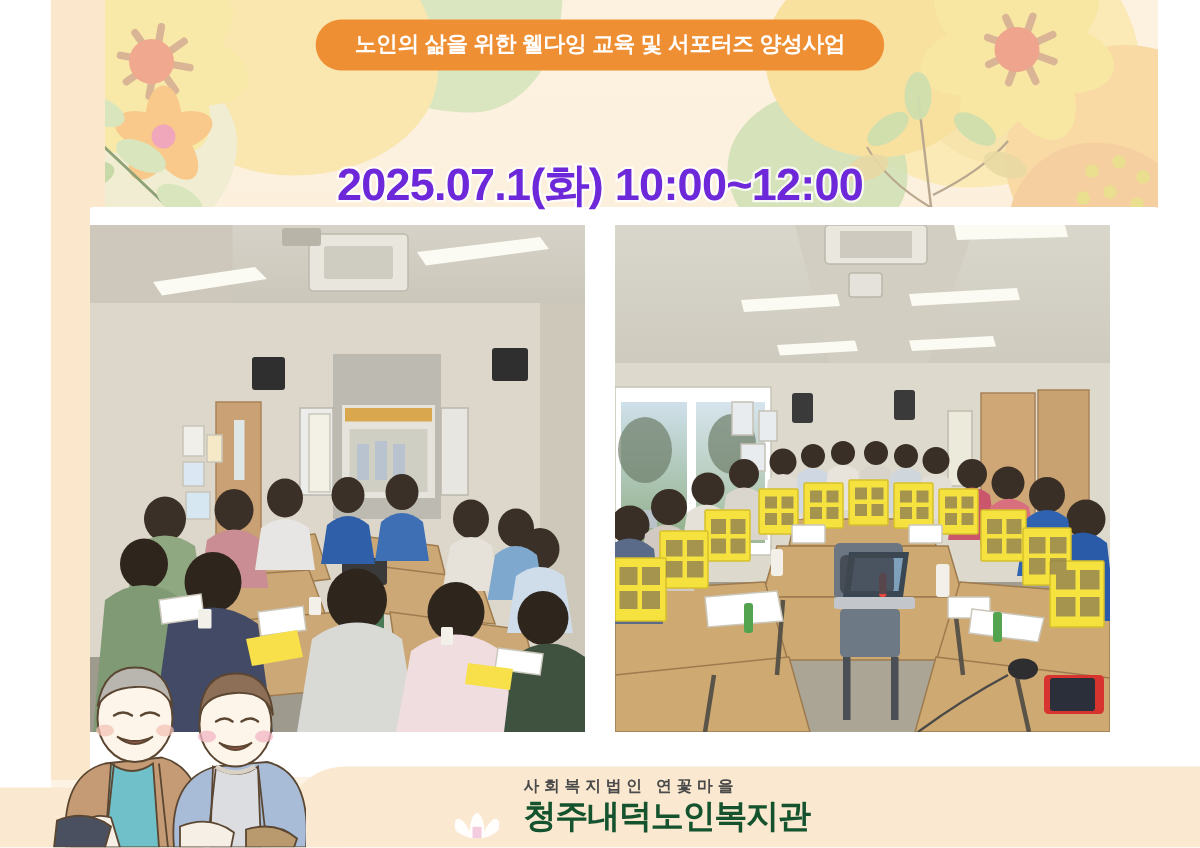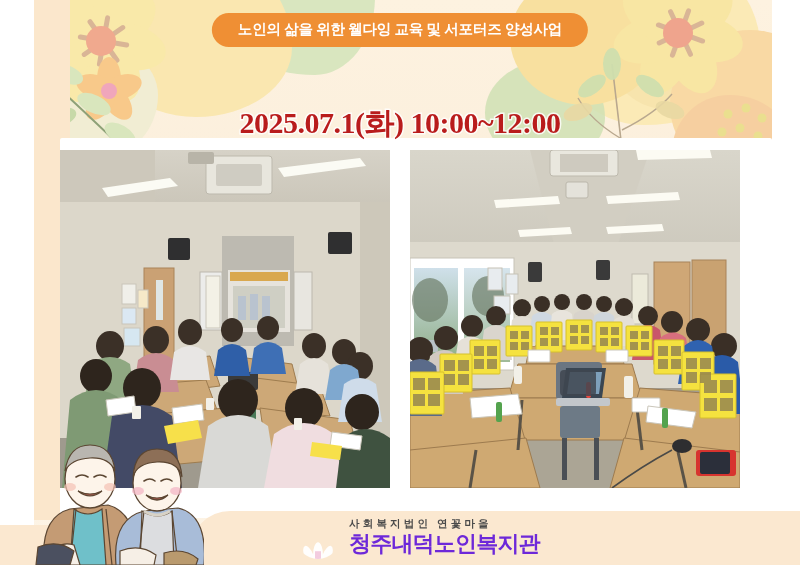--- a/index.html
+++ b/index.html
@@ -6,21 +6,20 @@
   html, body {
     width: 800px; height: 565px;
     font-family: "Liberation Sans", "DejaVu Sans", sans-serif;
     overflow: hidden;
   }
   #poster {
     position: relative;
     width: 800px; height: 565px;
     background: #fbf0dd;
     overflow: hidden;
-    font-family: Liberation Serif, serif;
   }
 
   
   .bg-base {
     position: absolute; inset: 0;
     background:
       linear-gradient(180deg,#fdf2e0 0%, #fbeedb 45%, #fdf4e6 100%);
   }
   .bg-white-left {
     position: absolute; left: 0; top: 0; width: 34px; height: 565px;
@@ -122,21 +121,21 @@
     line-height: 1.05;
     -webkit-text-stroke: 3px rgba(255,255,255,.85);
     paint-order: stroke fill;
   }
   .title .brown { color:#8a5a26; }
   .title .orange { color:#e8822a; }
   .subtitle {
     position:absolute; left:0; right:0; top: 103px;
     text-align:center;
     font-size: 30px; font-weight: bold;
-    color:#b91c1c;
+    color:#6d28d9;
     letter-spacing: -0.5px;
     white-space:nowrap;
     -webkit-text-stroke: 3px rgba(255,255,255,.8);
     paint-order: stroke fill;
   }
 
   
   .photo {
     position:absolute; top:150px; width:330px; height:338px;
     overflow:hidden; background:#cfcfcf;
@@ -159,21 +158,21 @@
     background: radial-gradient(circle at 50% 18%, #ffffff 0%, #fbd7e6 22%, #e濃 30%, #d94a8e 72%, #b01f64 100%);
     position:relative; overflow:hidden; flex:none;
   }
   .logo-circle .lotus { position:absolute; left:0; bottom:0; width:100%; height:60%; }
   .footer-text { display:flex; flex-direction:column; line-height:1; }
   .org-small {
     font-size: 10.5px; color:#4a4a4a; letter-spacing: 3.2px;
     font-weight: 600; margin-bottom: 4px;
   }
   .org-big {
-    font-size: 22px; color:#6d28d9; font-weight: bold; letter-spacing:-0.8px;
+    font-size: 22px; color:#14532d; font-weight: bold; letter-spacing:-0.8px;
   }
 </style>
 </head>
 <body>
 
 <div id="poster">
 
   <div class="bg-base"></div>
 
   <div class="blob b1"></div>

